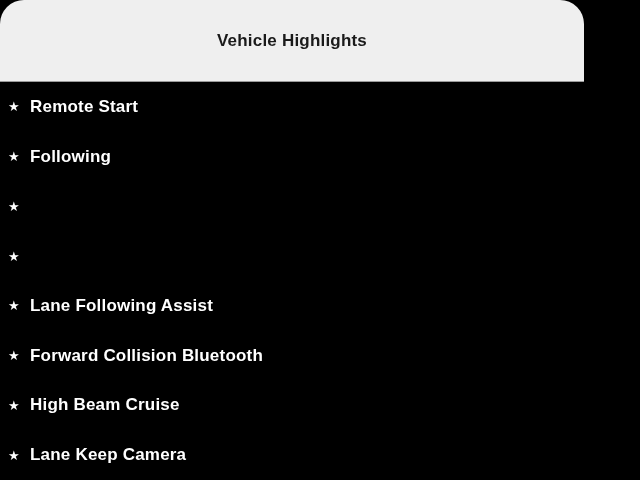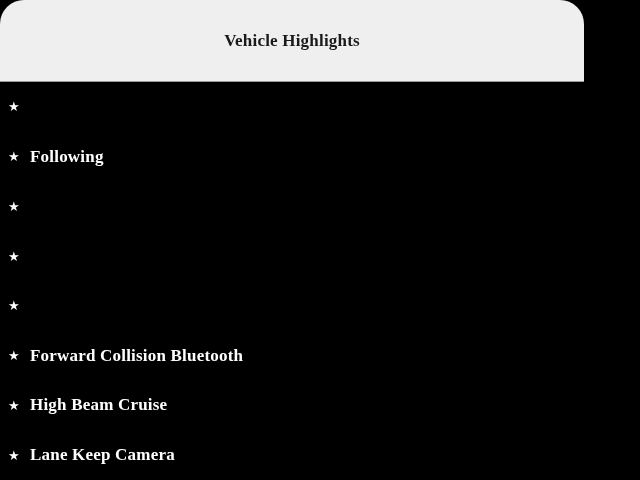--- a/index.html
+++ b/index.html
@@ -6,21 +6,21 @@
     margin: 0;
     padding: 0;
     background: #000;
   }
   .screen {
     position: relative;
     width: 584px;
     height: 480px;
     overflow: hidden;
     background: var(--list-bg, #000);
-    font-family: Liberation Serif, serif;
+    font-family: Liberation Sans, sans-serif;
     border-radius: 24px;
   }
   .header {
     box-sizing: border-box;
     width: 100%;
     height: 82px;
     background: var(--header-bg, #efefef);
     border-bottom: 1px solid #9b9b9b;
     display: flex;
     align-items: center;
@@ -67,33 +67,35 @@
 </head>
 <body>
 
 <div class="screen">
   <header class="header">
     <h1 class="title">Vehicle Highlights</h1>
   </header>
   <ul class="highlights-list" id="highlights-list">
       <li class="highlight-item">
         <span class="star">★</span>
+        <span class="label">Remote Start</span>
       </li>
       <li class="highlight-item">
         <span class="star">★</span>
         <span class="label">Following</span>
       </li>
       <li class="highlight-item">
         <span class="star">★</span>
       </li>
       <li class="highlight-item">
         <span class="star">★</span>
       </li>
       <li class="highlight-item">
         <span class="star">★</span>
+        <span class="label">Lane Following Assist</span>
       </li>
       <li class="highlight-item">
         <span class="star">★</span>
         <span class="label">Forward Collision Bluetooth</span>
       </li>
       <li class="highlight-item">
         <span class="star">★</span>
         <span class="label">High Beam Cruise</span>
       </li>
       <li class="highlight-item">

